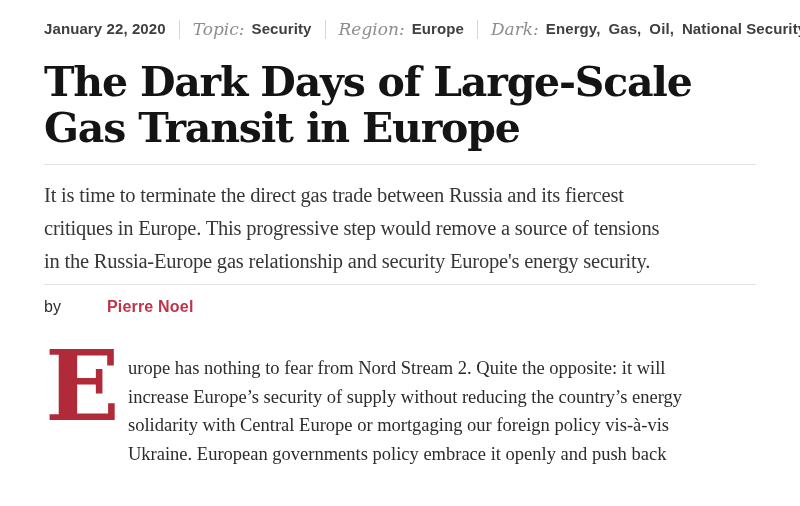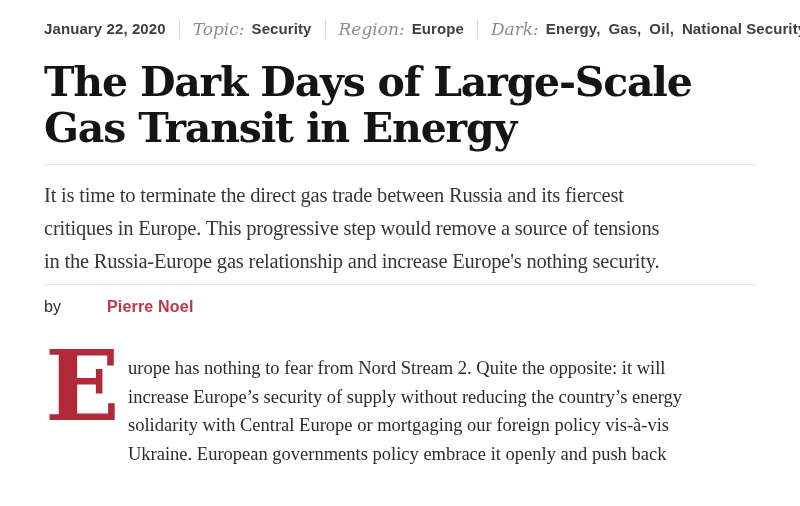--- a/index.html
+++ b/index.html
@@ -145,29 +145,29 @@
     <span class="meta-label">Dark:</span>
     <a class="meta-value tag">Energy,</a>
     <a class="meta-value tag">Gas,</a>
     <a class="meta-value tag">Oil,</a>
     <a class="meta-value tag">National Security,</a>
 
   </header>
 
   <h1 class="headline">
     <div class="title-line">The Dark Days of Large-Scale</div>
-    <div class="title-line">Gas Transit in Energy</div>
+    <div class="title-line">Gas Transit in Europe</div>
   </h1>
 
   <hr class="rule rule-1">
 
   <div class="deck">
     <div class="deck-line">It is time to terminate the direct gas trade between Russia and its fiercest</div>
     <div class="deck-line">critiques in Europe. This progressive step would remove a source of tensions</div>
-    <div class="deck-line">in the Russia-Europe gas relationship and increase Europe's nothing security.</div>
+    <div class="deck-line">in the Russia-Europe gas relationship and security Europe's energy security.</div>
   </div>
 
   <hr class="rule rule-2">
 
   <div class="byline">
     <span>by</span>
     <a class="author-link">Pierre Noel</a>
   </div>
 
   <div class="article-body">

